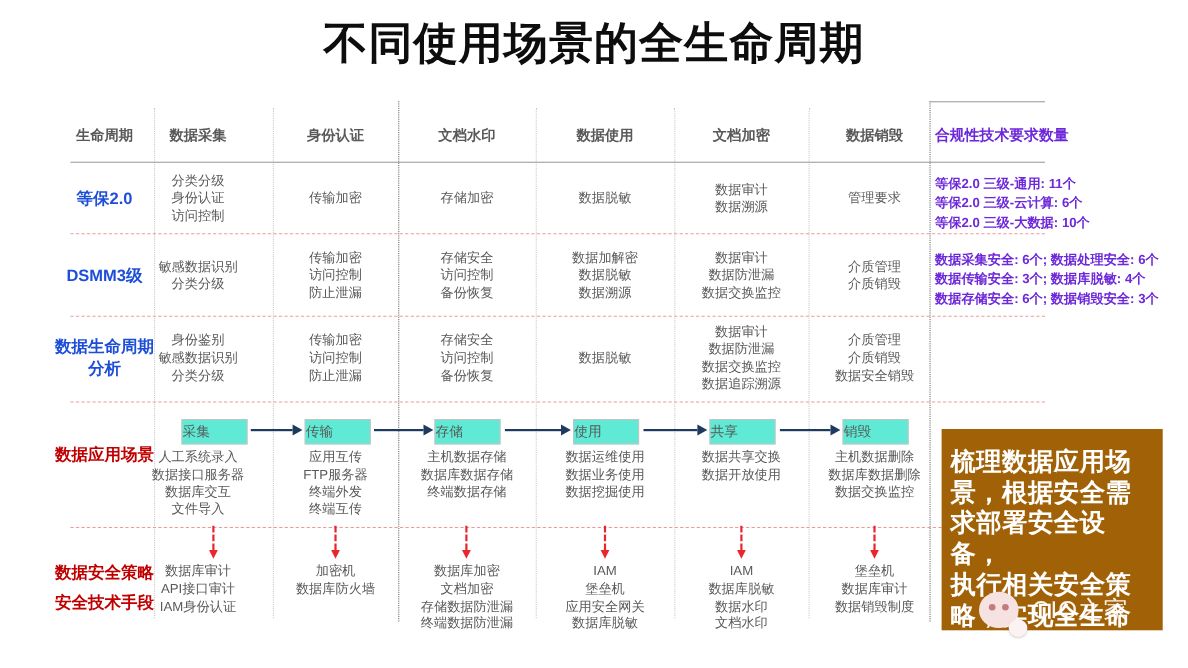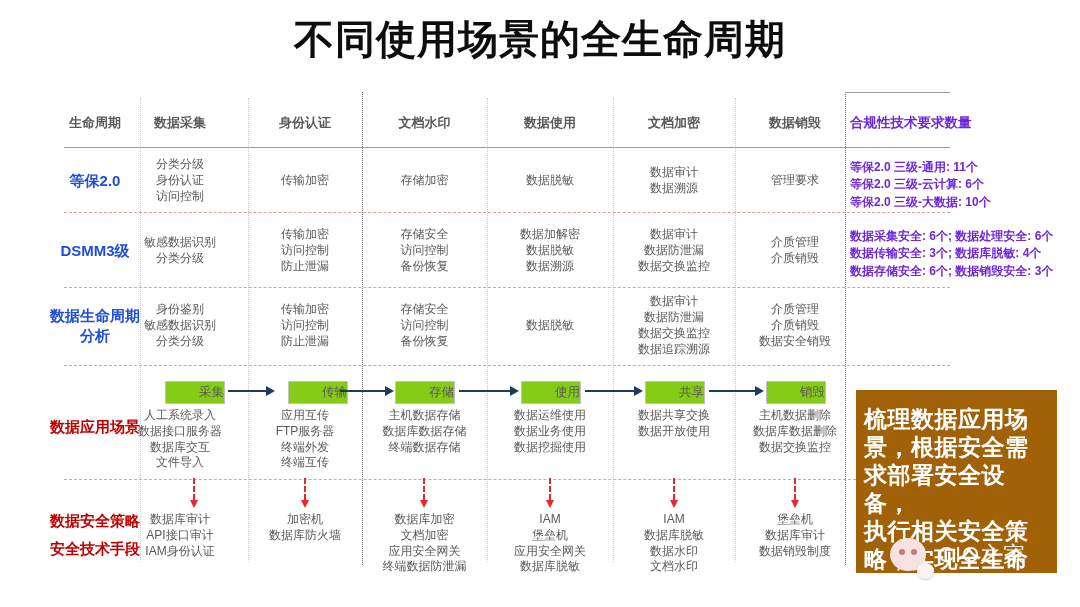--- a/index.html
+++ b/index.html
@@ -33,22 +33,22 @@
   
   .comp{position:absolute;left:850px;width:228px;color:#6d28d9;font-weight:bold;
         font-size:12px;text-align:left;line-height:1.45;white-space:pre-line;}
   .comph{display:flex;align-items:center;top:100px;height:46px;font-size:13.5px;}
   
   .v{position:absolute;top:98px;height:464px;width:0;border-left:1px dotted #c9c9c9;}
   .v.dk{border-left:1.5px dotted #6e6e6e;top:92px;height:473px;}
   .hsolid{position:absolute;height:0;border-top:1px solid #9e9e9e;}
   .hdash{position:absolute;height:0;border-top:1px dashed #ef9a9a;}
   
-  .stage{position:absolute;top:381px;width:58px;height:21px;border:1px solid #c3c3c3;background:#84cc16;
-         color:#595959;font-size:12.5px;line-height:21px;text-align:right;}
+  .stage{position:absolute;top:381px;width:58px;height:21px;border:1px solid #c3c3c3;background:#5eead4;
+         color:#595959;font-size:12.5px;line-height:21px;text-align:left;}
   
   .arr{position:absolute;top:390px;height:0;border-top:2px solid #1f3a5f;}
   .arr:after{content:'';position:absolute;right:-9px;top:-6px;width:0;height:0;
              border-left:9px solid #1f3a5f;border-top:5px solid transparent;border-bottom:5px solid transparent;}
   
   .darr{position:absolute;top:478px;height:22px;width:0;border-left:2px dashed #e8262c;}
   .darr:after{content:'';position:absolute;left:-5px;bottom:-8px;width:0;height:0;
               border-top:8px solid #e8262c;border-left:4px solid transparent;border-right:4px solid transparent;}
   
   .callout{position:absolute;left:856px;top:390px;width:201px;height:183px;background:#a16207;
@@ -141,23 +141,23 @@
 备份恢复</div>
 <div class="cellbox r3 c4">数据脱敏</div>
 <div class="cellbox r3 c5">数据审计
 数据防泄漏
 数据交换监控
 数据追踪溯源</div>
 <div class="cellbox r3 c6">介质管理
 介质销毁
 数据安全销毁</div>
 
-<div class="cellbox c0 redlabel" style="top:413px;height:28px">数据应用场景</div>
+<div class="cellbox c0 redlabel" style="top:400px;height:28px">数据应用场景</div>
 <div class="stage" style="left:165px">采集</div>
-<div class="stage" style="left:288px">传输</div>
+<div class="stage" style="left:277px">传输</div>
 <div class="stage" style="left:395px">存储</div>
 <div class="stage" style="left:521px">使用</div>
 <div class="stage" style="left:645px">共享</div>
 <div class="stage" style="left:766px">销毁</div>
 <div class="arr" style="left:228px;width:38px"></div>
 <div class="arr" style="left:340px;width:45px"></div>
 <div class="arr" style="left:459px;width:51px"></div>
 <div class="arr" style="left:585px;width:49px"></div>
 <div class="arr" style="left:709px;width:46px"></div>
 <div class="cellbox r4 c1">人工系统录入
@@ -188,21 +188,21 @@
 <div class="darr" style="left:549px"></div>
 <div class="darr" style="left:673px"></div>
 <div class="darr" style="left:794px"></div>
 <div class="cellbox r5 c1">数据库审计
 API接口审计
 IAM身份认证</div>
 <div class="cellbox r5 c2">加密机
 数据库防火墙</div>
 <div class="cellbox r5 c3">数据库加密
 文档加密
-应用安全网关
+存储数据防泄漏
 终端数据防泄漏</div>
 <div class="cellbox r5 c4">IAM
 堡垒机
 应用安全网关
 数据库脱敏</div>
 <div class="cellbox r5 c5">IAM
 数据库脱敏
 数据水印
 文档水印</div>
 <div class="cellbox r5 c6">堡垒机

